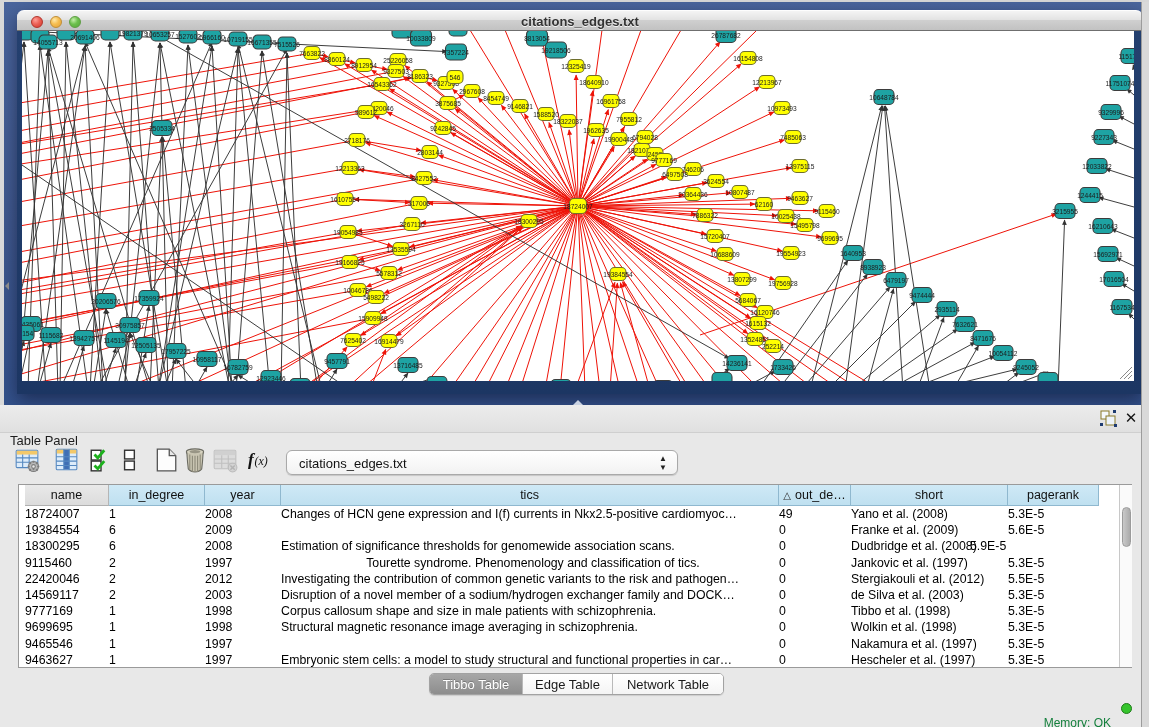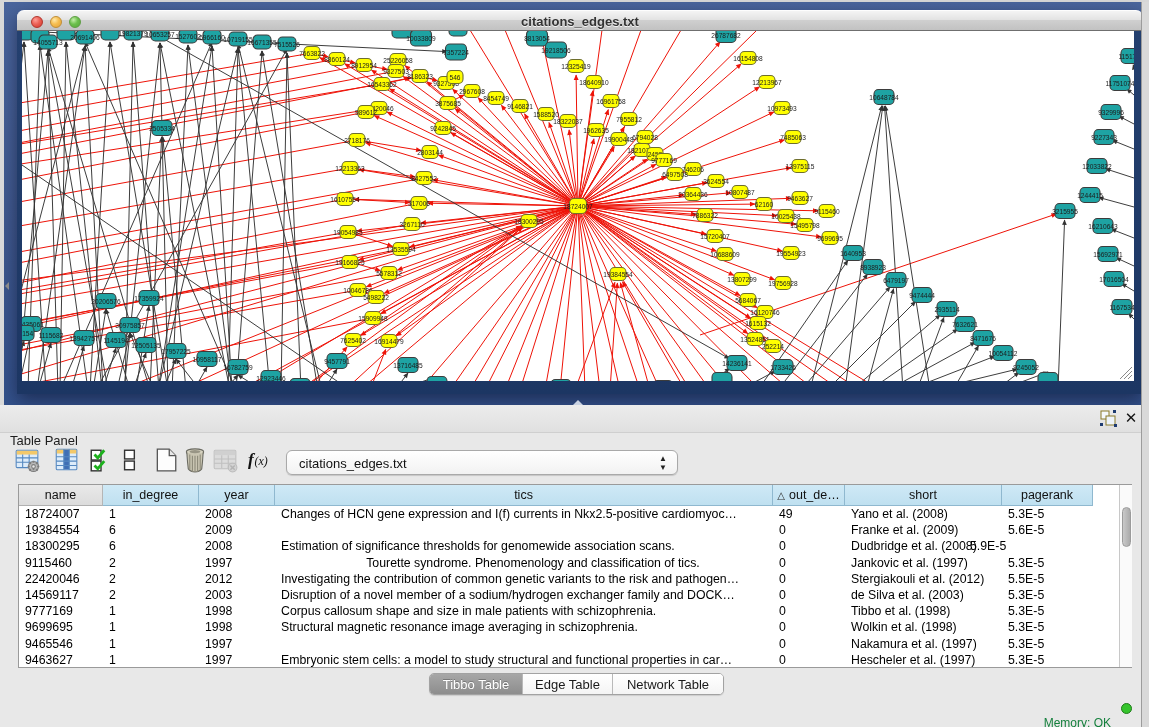--- a/index.html
+++ b/index.html
@@ -52,21 +52,21 @@
   .tb-icon { position:absolute; top:2px; width:26px; height:26px; }
   #dd-network { position:absolute; left:286px; top:45px; width:392px; height:25px;
                 background:linear-gradient(180deg,#ffffff,#f2f2f2); border:1px solid #a9a9a9;
                 border-radius:6px; box-shadow:0 1px 1px rgba(0,0,0,.15); }
   #dd-network .dd-text { position:absolute; left:12px; top:5px; font-size:13px; color:#111; }
   #dd-network .dd-arrows { position:absolute; right:10px; top:3px; font-size:8px; color:#222;
                            line-height:9px; text-align:center; }
 
   #tbl-wrap { position:absolute; left:18px; top:79px; width:1114px; height:184px;
               background:#fff; border:1px solid #9a9a9a; }
-  #tbl-header { position:absolute; left:0; top:0; height:21px; width:1100px; }
+  #tbl-header { position:absolute; left:6px; top:0; height:21px; width:1100px; }
   .th { position:absolute; top:0; height:21px; font-size:12.5px; color:#111;
         display:flex; align-items:center; justify-content:center;
         border-right:1px solid #8fb8cf; border-bottom:1px solid #8fb8cf; }
   .th.gray { background:linear-gradient(180deg,#e9e9e9,#dcdcdc); border-right:1px solid #b5b5b5; border-bottom:1px solid #b0b0b0;}
   .th.blue { background:linear-gradient(180deg,#cfe9f6,#bfe0f0); }
   .th .sort { font-size:10px; margin-right:4px; color:#333; }
   #tbl-rows { position:absolute; left:0; top:21px; width:1100px; }
   .tr { position:absolute; left:0; height:16px; width:1100px; }
   .td { position:absolute; top:0; height:16px; font-size:12.3px; color:#000; white-space:nowrap;
         overflow:hidden; padding:1px 0 0 6px; }

